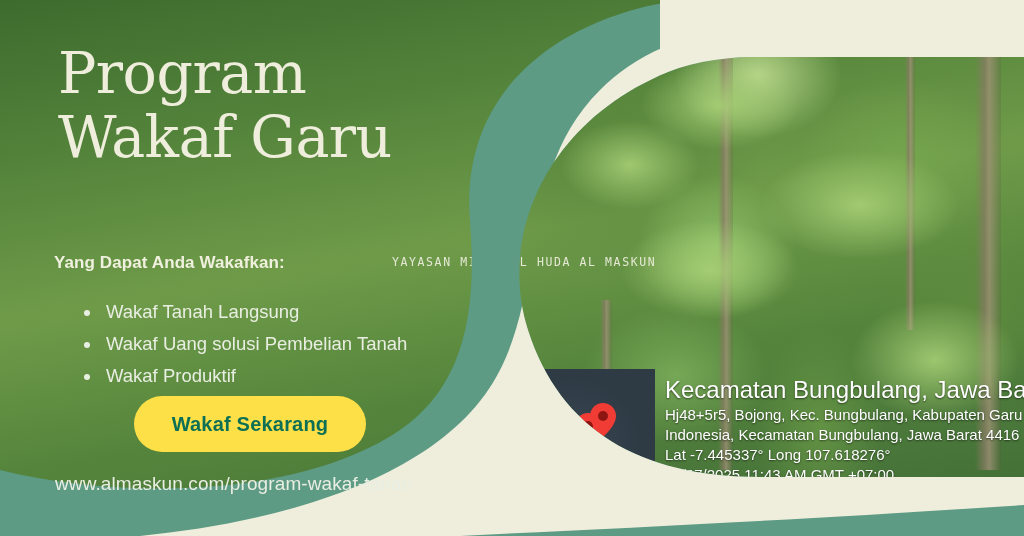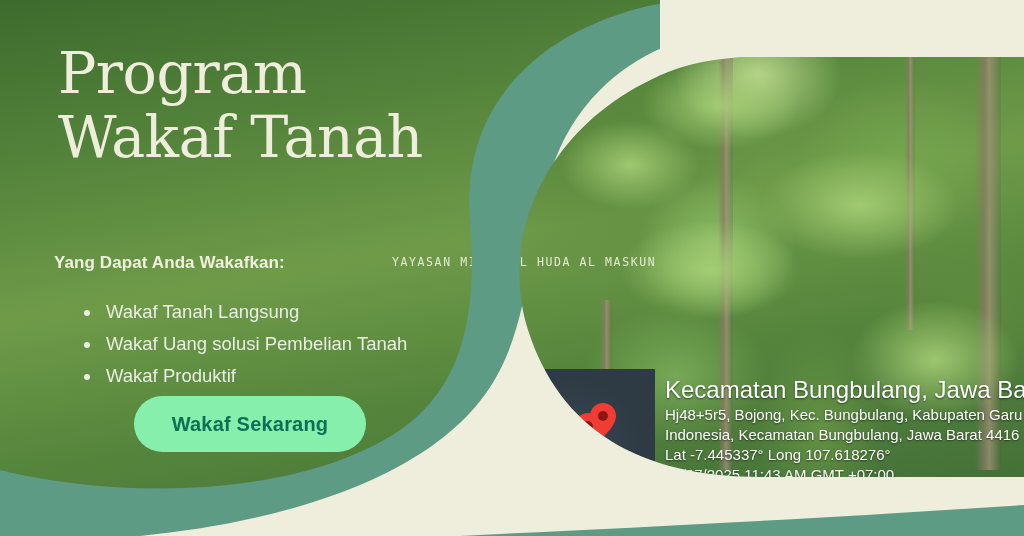--- a/index.html
+++ b/index.html
@@ -105,21 +105,21 @@
   .bullets li { padding-left: 4px; }
 
   .cta {
     position: absolute;
     left: 134px;
     top: 396px;
     width: 232px;
     height: 56px;
     border: none;
     border-radius: 28px;
-    background: #86efac;
+    background: #fde047;
     color: #0D7055;
     font-family: "Liberation Sans", sans-serif;
     font-size: 20px;
     font-weight: bold;
     cursor: pointer;
     letter-spacing: .2px;
   }
   .url {
     position: absolute;
     left: 55px;
@@ -259,27 +259,28 @@
       </g>
 
       <rect x="660" y="0" width="364" height="57" fill="#EFEEDC"></rect>
 
       <rect x="560" y="477" width="464" height="36" fill="#EFEEDC"></rect>
       <path d="M460,536 L1024,536 L1024,505 C800,520 620,528 460,536 Z" fill="#5E9B85"></path>
     </svg>
   </div>
 
   <div class="title">Program
-Wakaf Tanah</div>
+Wakaf Garu</div>
 
 
   <div class="subhead">Yang Dapat Anda Wakafkan:</div>
 
   <ul class="bullets">
     <li>Wakaf Tanah Langsung</li>
     <li>Wakaf Uang solusi Pembelian Tanah</li>
     <li>Wakaf Produktif</li>
   </ul>
 
   <button class="cta">Wakaf Sekarang</button>
 
+  <div class="url">www.almaskun.com/program-wakaf-tanah</div>
 
 </div>
 
 </body></html>

